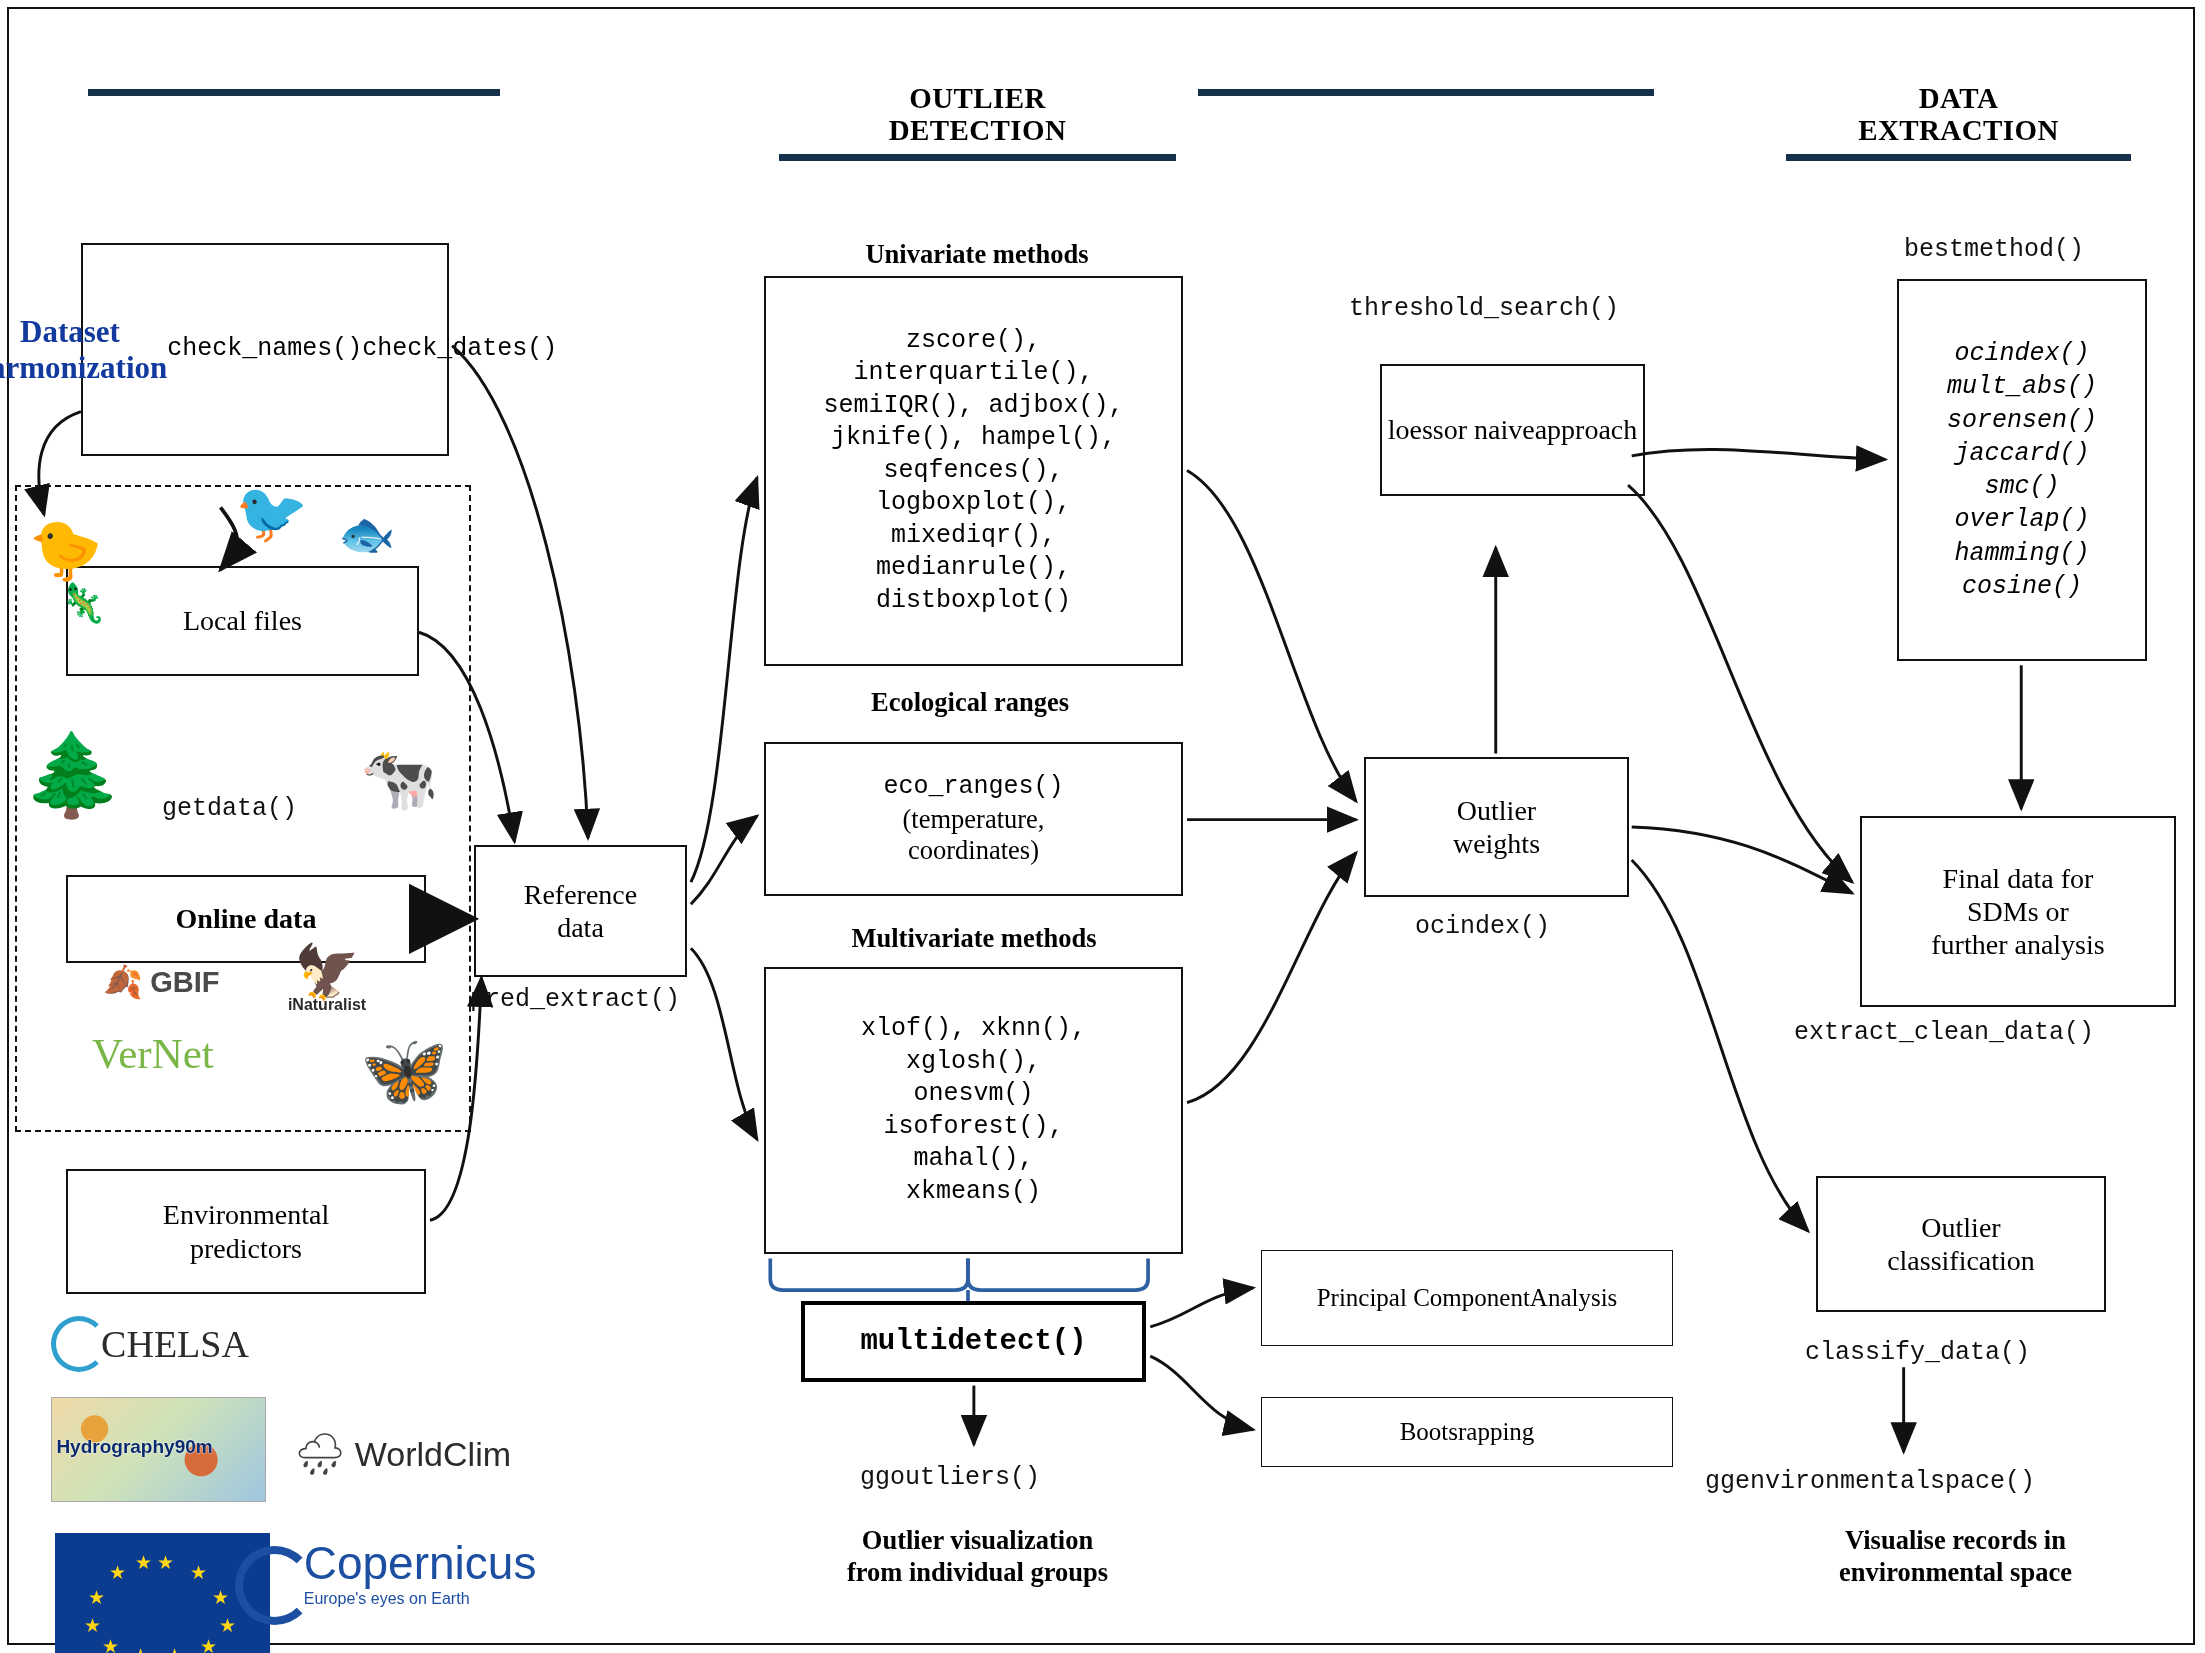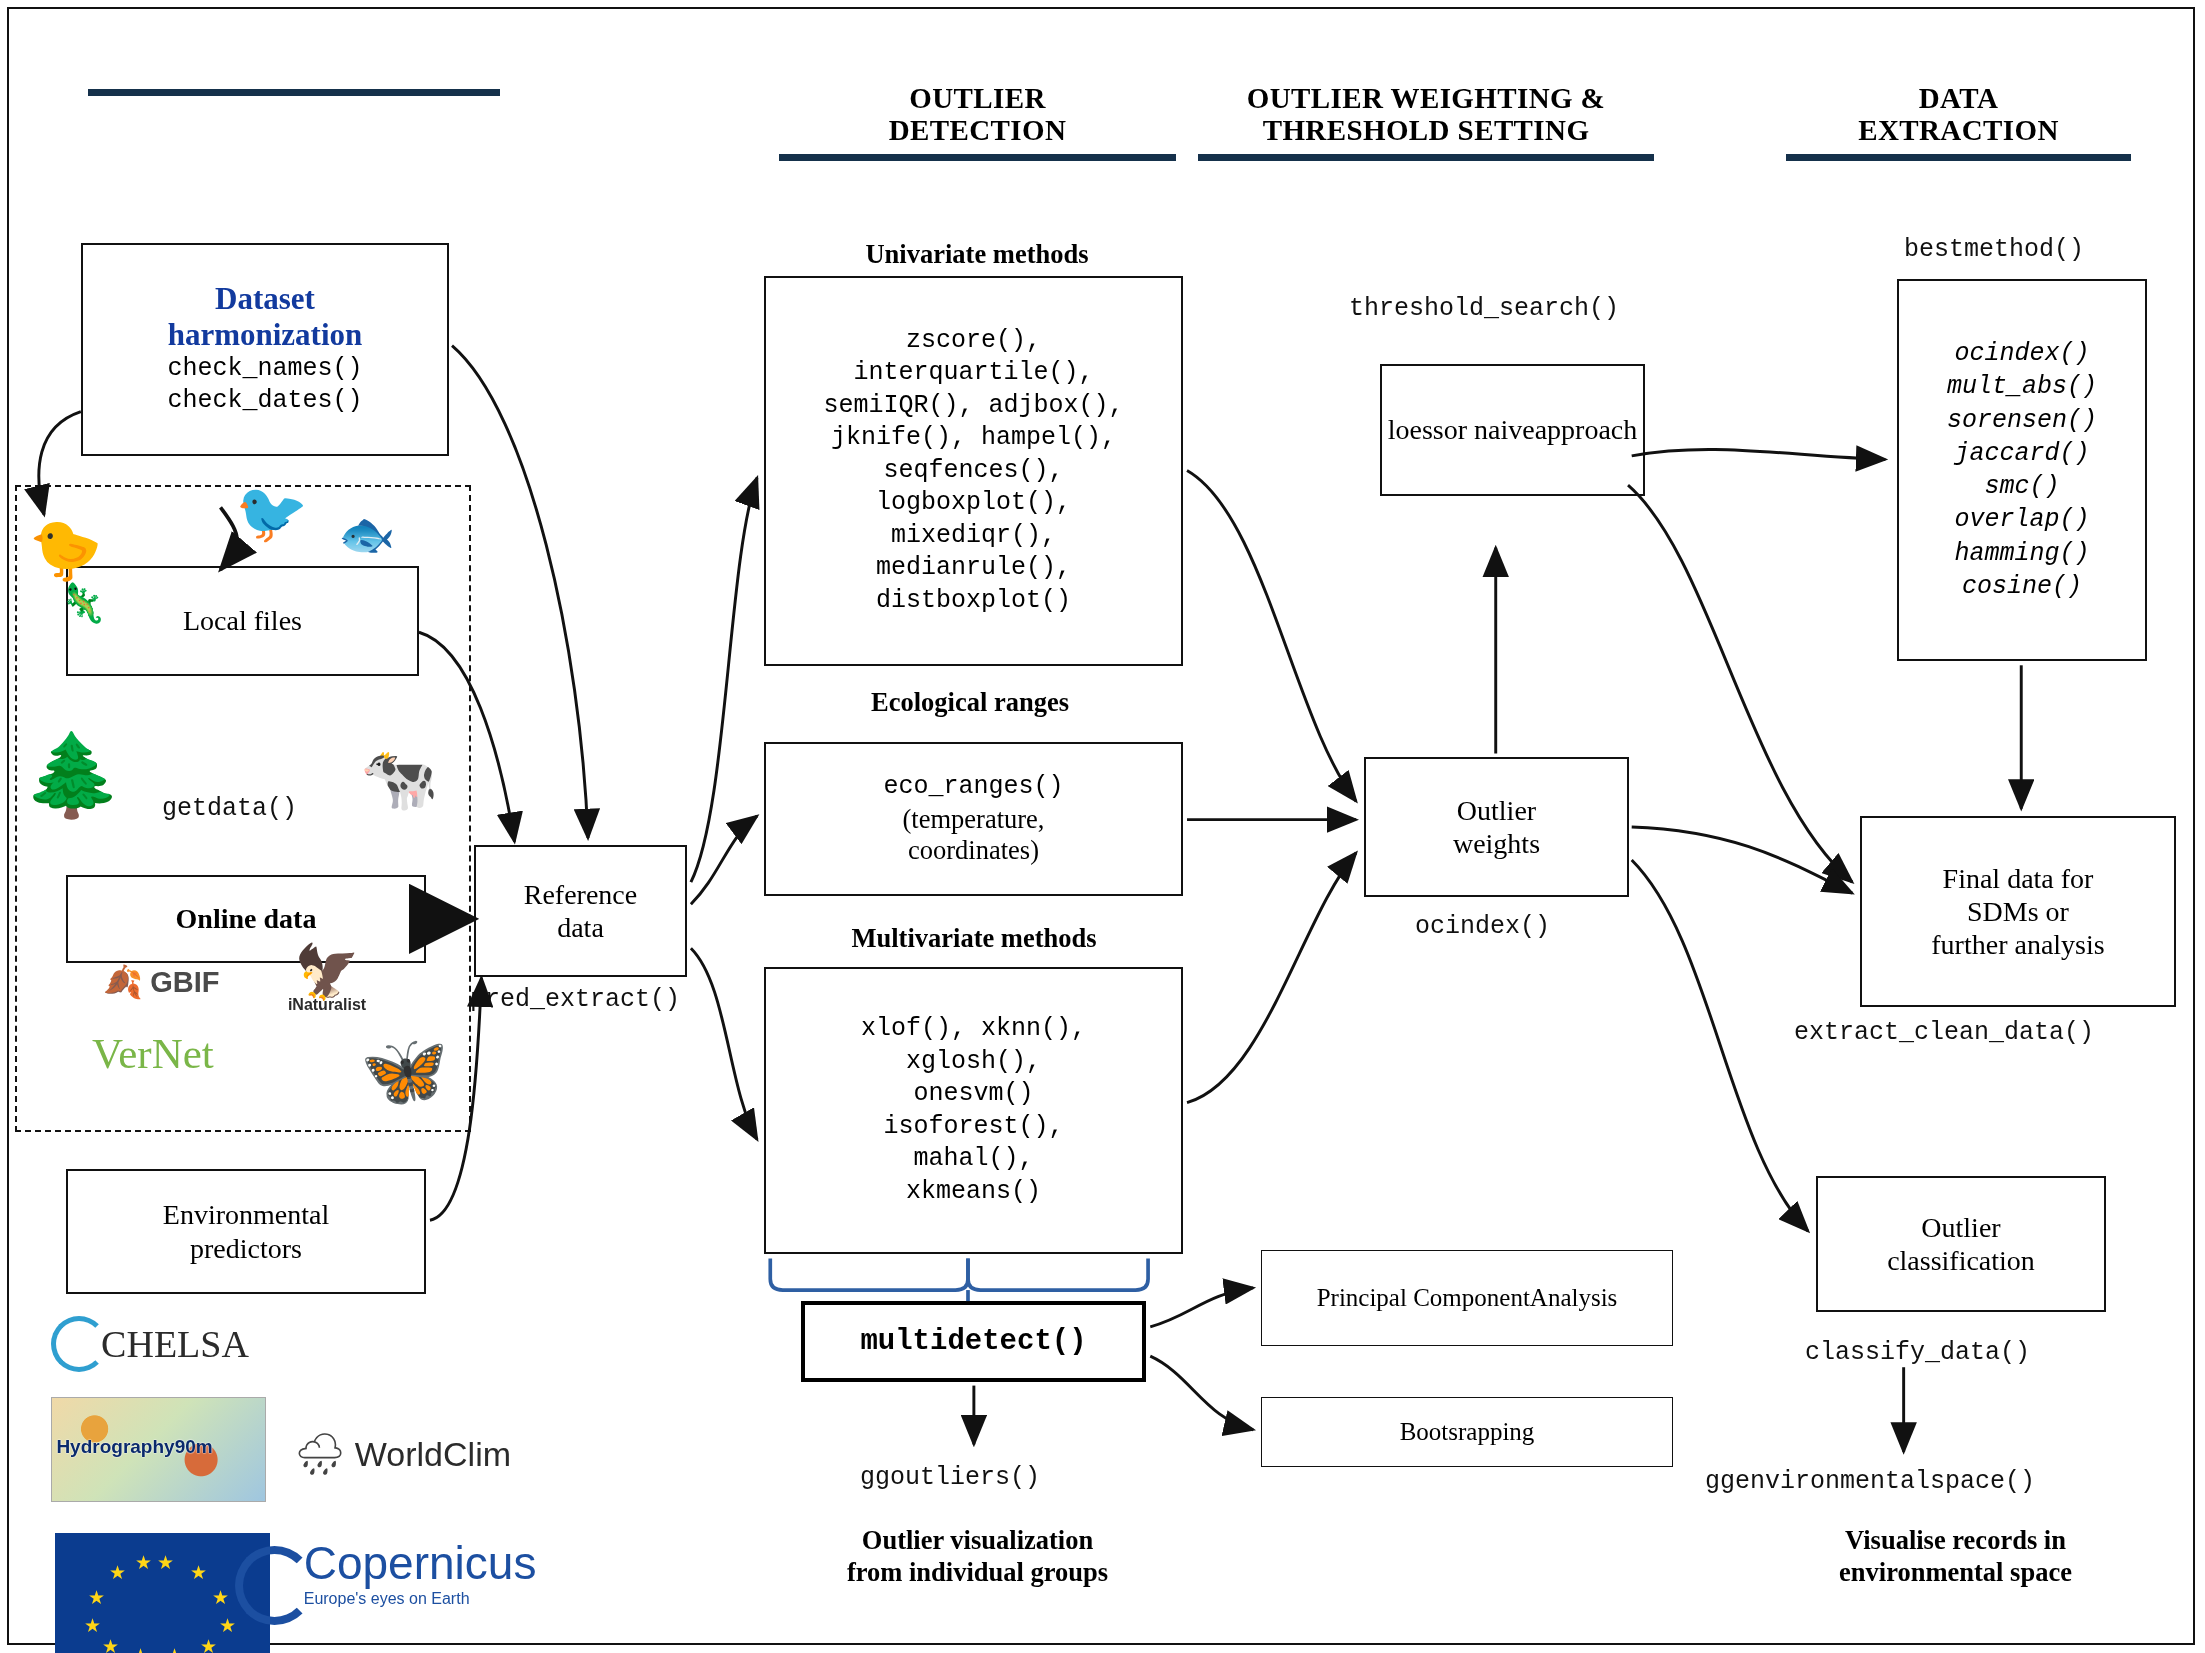--- a/index.html
+++ b/index.html
@@ -102,32 +102,31 @@
 <div class="abs" style="left:88px;top:82px;width:412px;">
   <div class="hdr-rule"></div>
 </div>
 
 <div class="abs" style="left:779px;top:82px;width:397px;">
   <div class="hdr"><span>OUTLIER</span><br><span>DETECTION</span></div>
   <div class="hdr-rule"></div>
 </div>
 
 <div class="abs" style="left:1198px;top:82px;width:456px;">
-  <div class="hdr"><span>OUTLIER WEIGHTING &amp;</span><br><span>THRESHOLD SETTING</span></div>
   <div class="hdr-rule"></div>
 </div>
 
 <div class="abs" style="left:1786px;top:82px;width:345px;">
   <div class="hdr"><span>DATA</span><br><span>EXTRACTION</span></div>
   <div class="hdr-rule"></div>
 </div>
 
 <div class="abs dashed" style="left:14.7px;top:485px;width:456px;height:647px;"></div>
 
-<div class="abs box" style="left:81px;top:243px;width:368px;height:213px;flex-direction:column;">
+<div class="abs box" style="left:81px;top:243px;width:368px;height:213px;flex-direction:row;">
   <div class="blue-title">
     <span>Dataset</span><br>
     <span>harmonization</span>
   </div>
   <div class="mono">check_names()</div>
   <div class="mono">check_dates()</div>
 </div>
 
 <div class="abs box" style="left:66px;top:566px;width:353px;height:110px;">
   <span>Local files</span>

